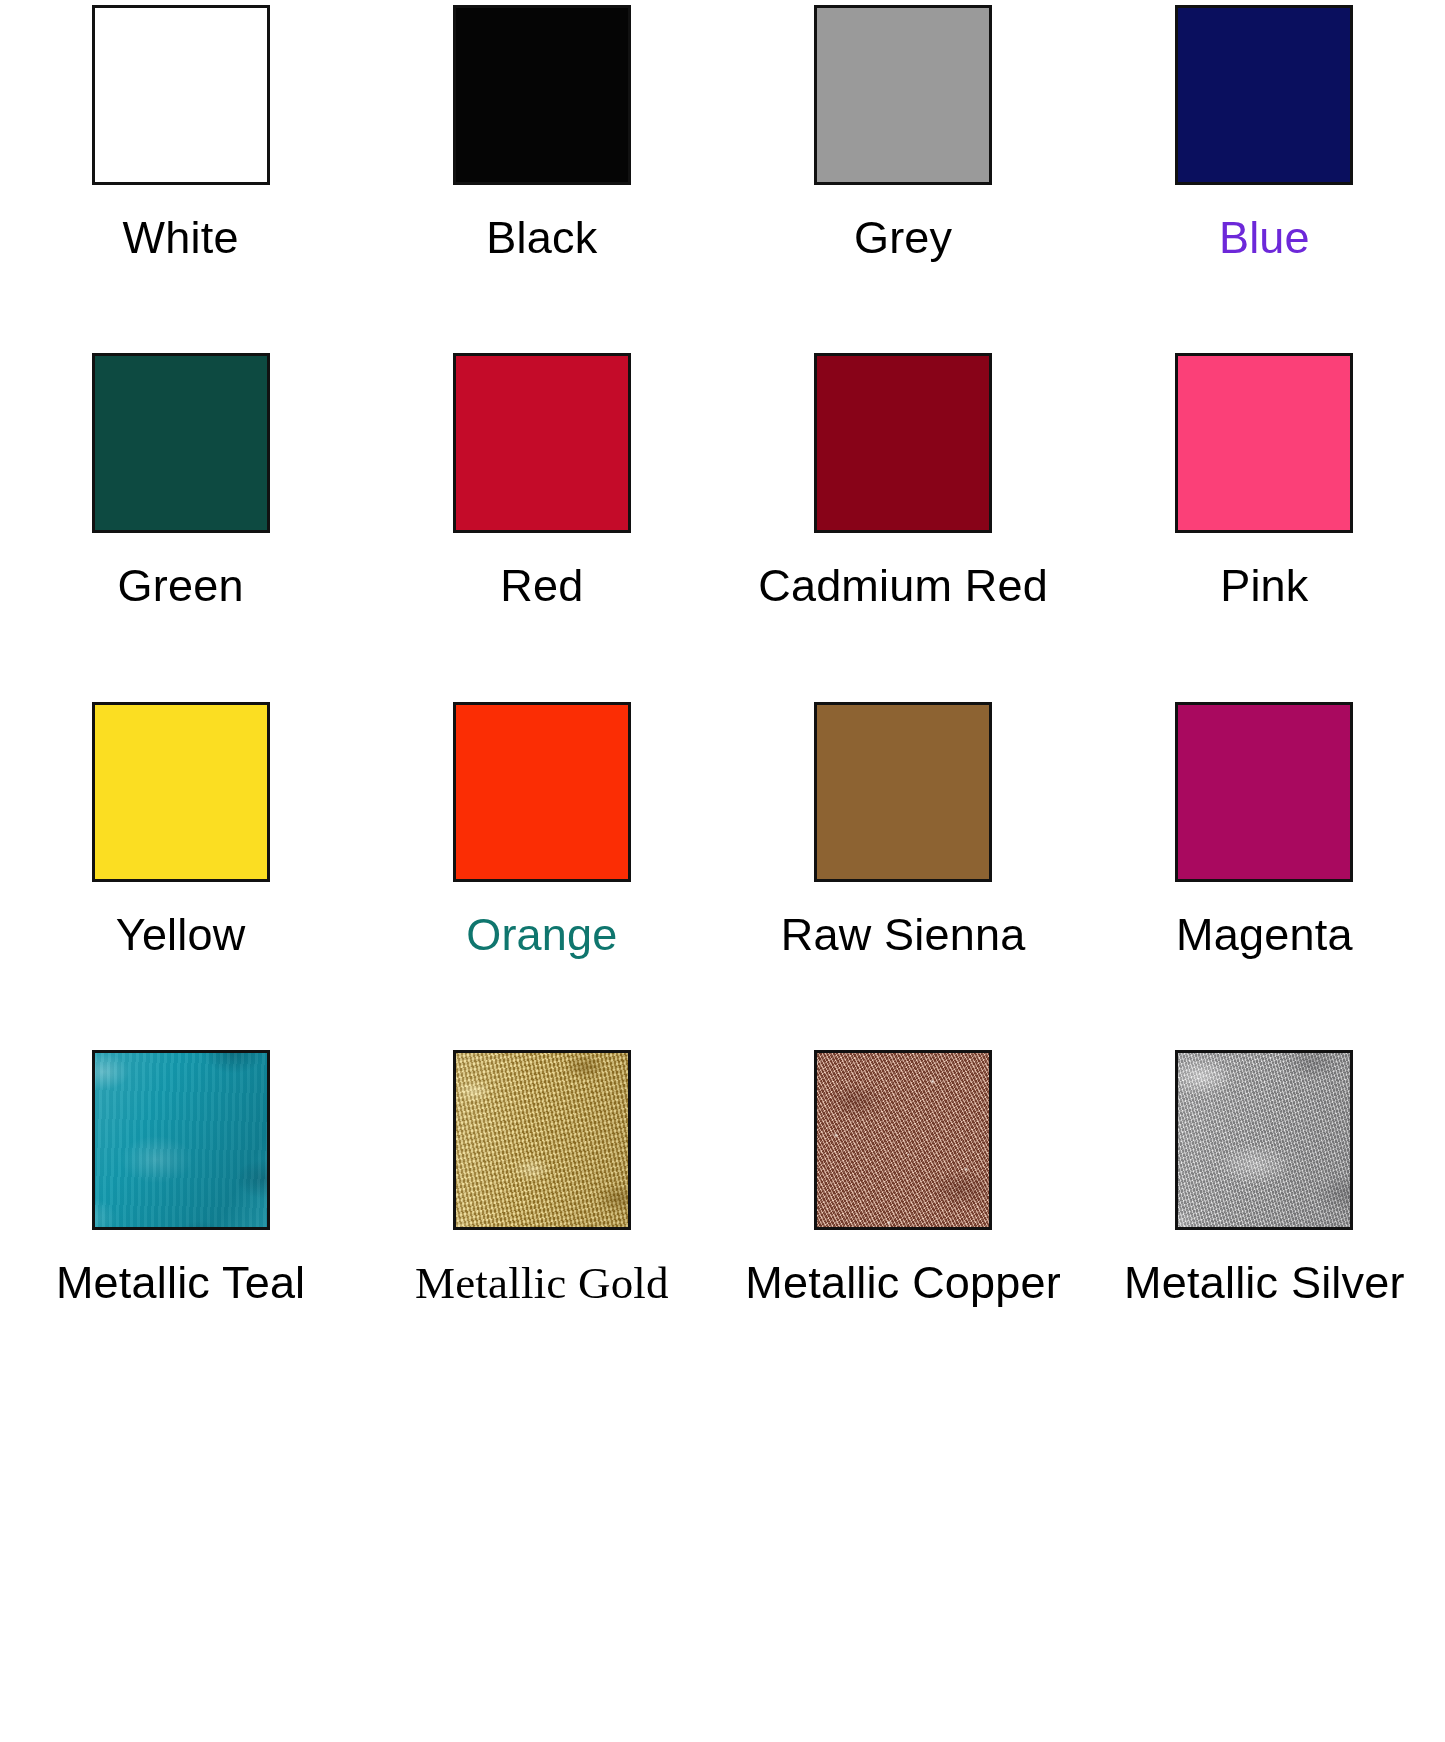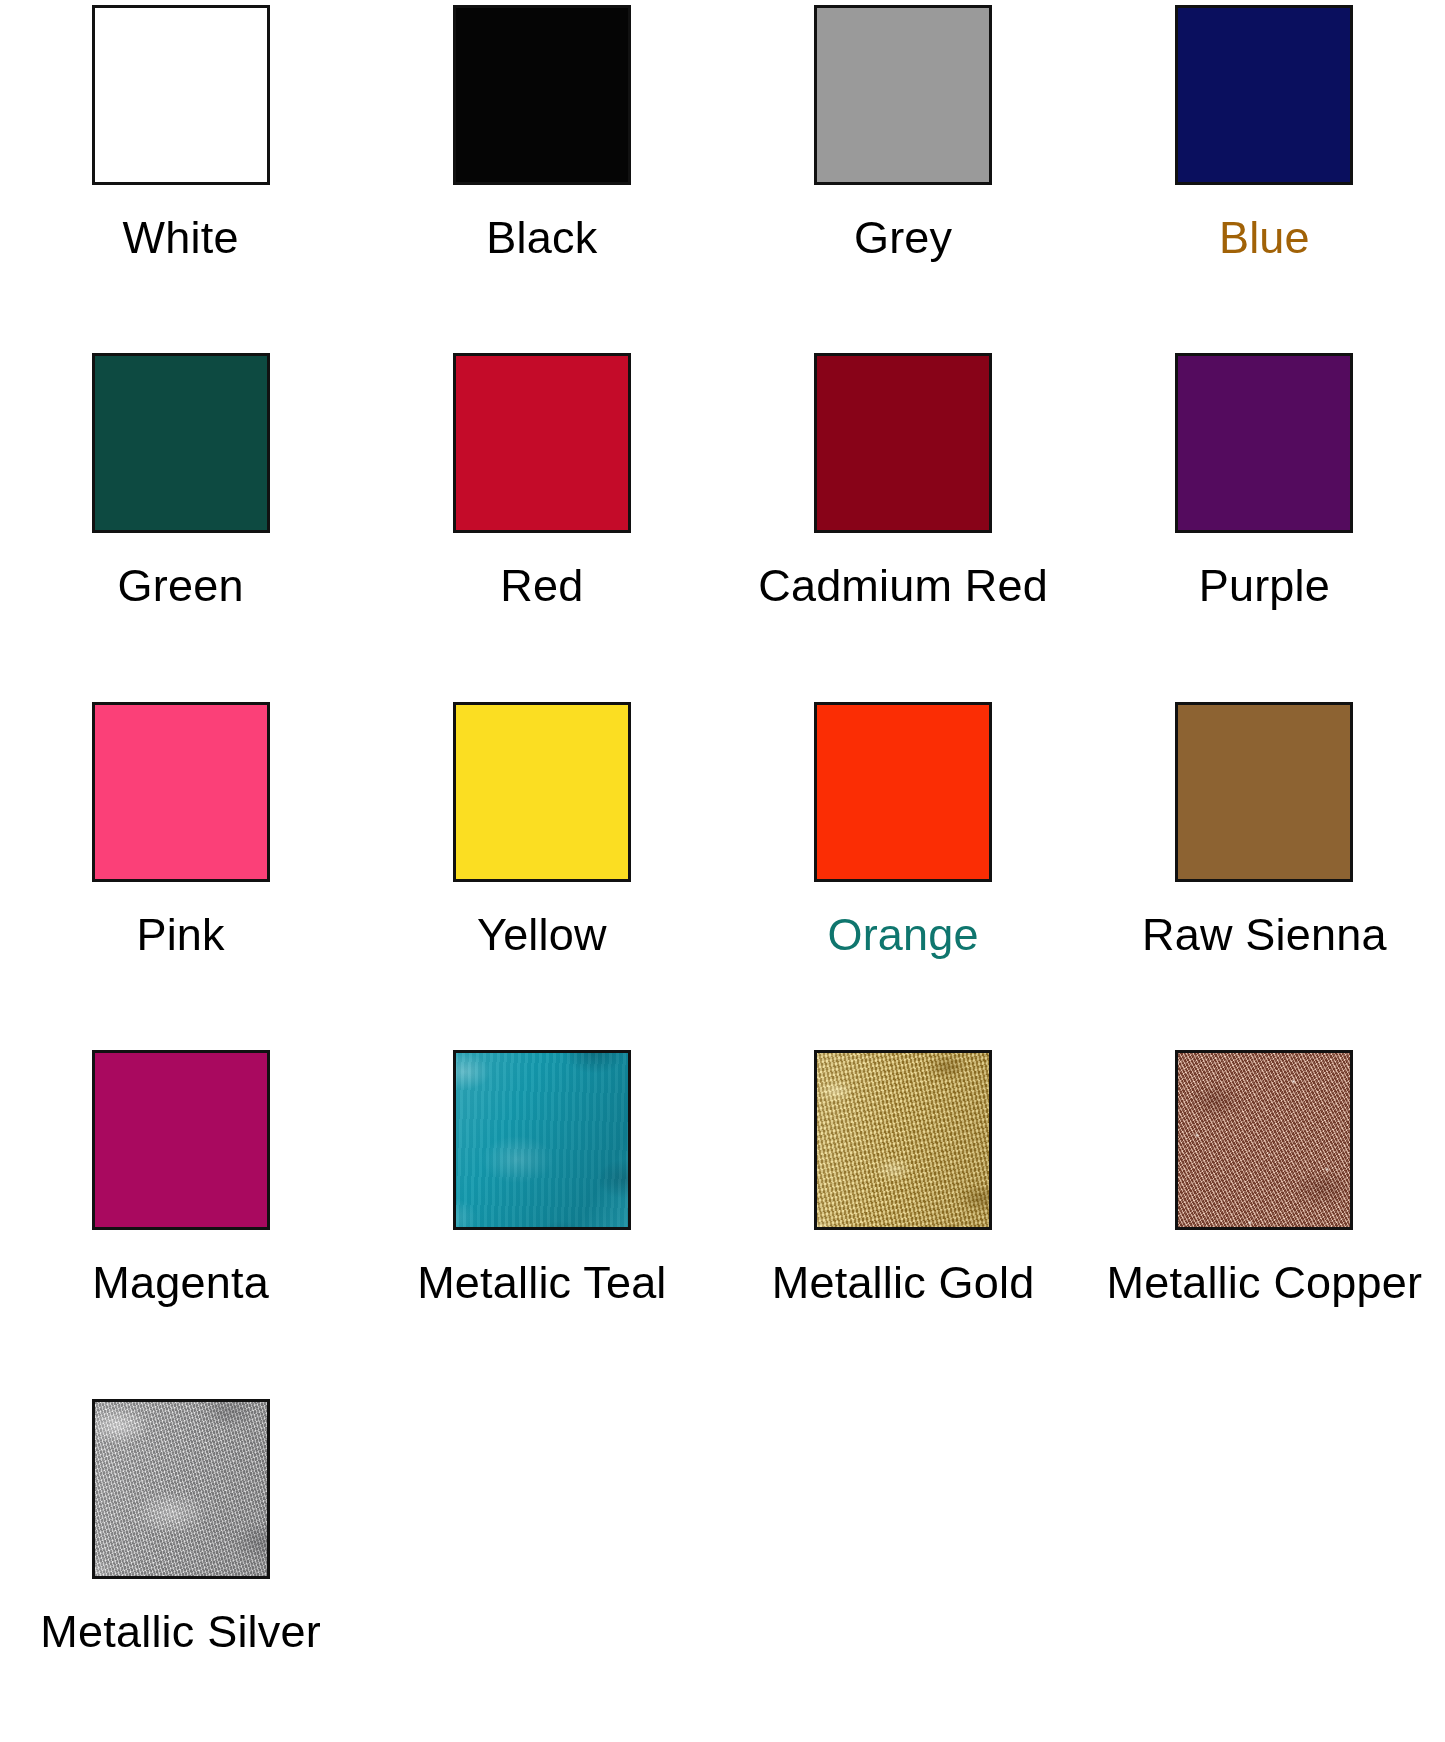--- a/index.html
+++ b/index.html
@@ -155,45 +155,39 @@
     <div class="swatch-cell">
       <div class="chip" style="border-color: rgb(17, 17, 17);">
         <div class="chip-fill" style="background: rgb(154, 154, 154);"></div>
       </div>
       <div class="chip-label" style="color: rgb(0, 0, 0); margin-top: 30px;">Grey</div>
     </div>
     <div class="swatch-cell">
       <div class="chip" style="border-color: rgb(17, 17, 17);">
         <div class="chip-fill" style="background: rgb(10, 15, 94);"></div>
       </div>
-      <div class="chip-label" style="color: #a16207;">Blue</div>
+      <div class="chip-label" style="color: #6d28d9;">Blue</div>
     </div>
     <div class="swatch-cell">
       <div class="chip" style="border-color: rgb(17, 17, 17);">
         <div class="chip-fill" style="background: rgb(13, 74, 65);"></div>
       </div>
       <div class="chip-label" style="color: rgb(0, 0, 0);">Green</div>
     </div>
     <div class="swatch-cell">
       <div class="chip" style="border-color: rgb(17, 17, 17);">
         <div class="chip-fill" style="background: rgb(196, 11, 41);"></div>
       </div>
       <div class="chip-label" style="color: rgb(0, 0, 0);">Red</div>
     </div>
     <div class="swatch-cell">
       <div class="chip" style="border-color: rgb(17, 17, 17);">
         <div class="chip-fill" style="background: rgb(136, 3, 24);"></div>
       </div>
       <div class="chip-label" style="color: rgb(0, 0, 0);">Cadmium Red</div>
-    </div>
-    <div class="swatch-cell">
-      <div class="chip" style="border-color: rgb(17, 17, 17);">
-        <div class="chip-fill" style="background: rgb(84, 11, 94);"></div>
-      </div>
-      <div class="chip-label" style="color: rgb(0, 0, 0);">Purple</div>
     </div>
     <div class="swatch-cell">
       <div class="chip" style="border-color: rgb(17, 17, 17);">
         <div class="chip-fill" style="background: rgb(251, 64, 120);"></div>
       </div>
       <div class="chip-label" style="color: rgb(0, 0, 0);">Pink</div>
     </div>
     <div class="swatch-cell">
       <div class="chip" style="border-color: rgb(17, 17, 17);">
         <div class="chip-fill" style="background: rgb(251, 222, 34);"></div>
@@ -225,21 +219,21 @@
         <div class="tex tex-teal-b"></div>
       </div>
       <div class="chip-label" style="color: rgb(0, 0, 0);">Metallic Teal</div>
     </div>
     <div class="swatch-cell">
       <div class="chip" style="border-color: rgb(17, 17, 17);">
         <div class="chip-fill" style="background: rgb(195, 163, 74);"></div>
         <div class="tex tex-gold-a"></div>
         <div class="tex tex-gold-b"></div>
       </div>
-      <div class="chip-label" style="color: rgb(0, 0, 0);">Metallic Gold</div>
+      <div class="chip-label" style="color: rgb(0, 0, 0); font-family: Liberation Serif, serif;">Metallic Gold</div>
     </div>
     <div class="swatch-cell">
       <div class="chip" style="border-color: rgb(17, 17, 17);">
         <div class="chip-fill" style="background: rgb(176, 113, 92);"></div>
         <div class="tex tex-copper-a"></div>
         <div class="tex tex-copper-b"></div>
       </div>
       <div class="chip-label" style="color: rgb(0, 0, 0);">Metallic Copper</div>
     </div>
     <div class="swatch-cell">

